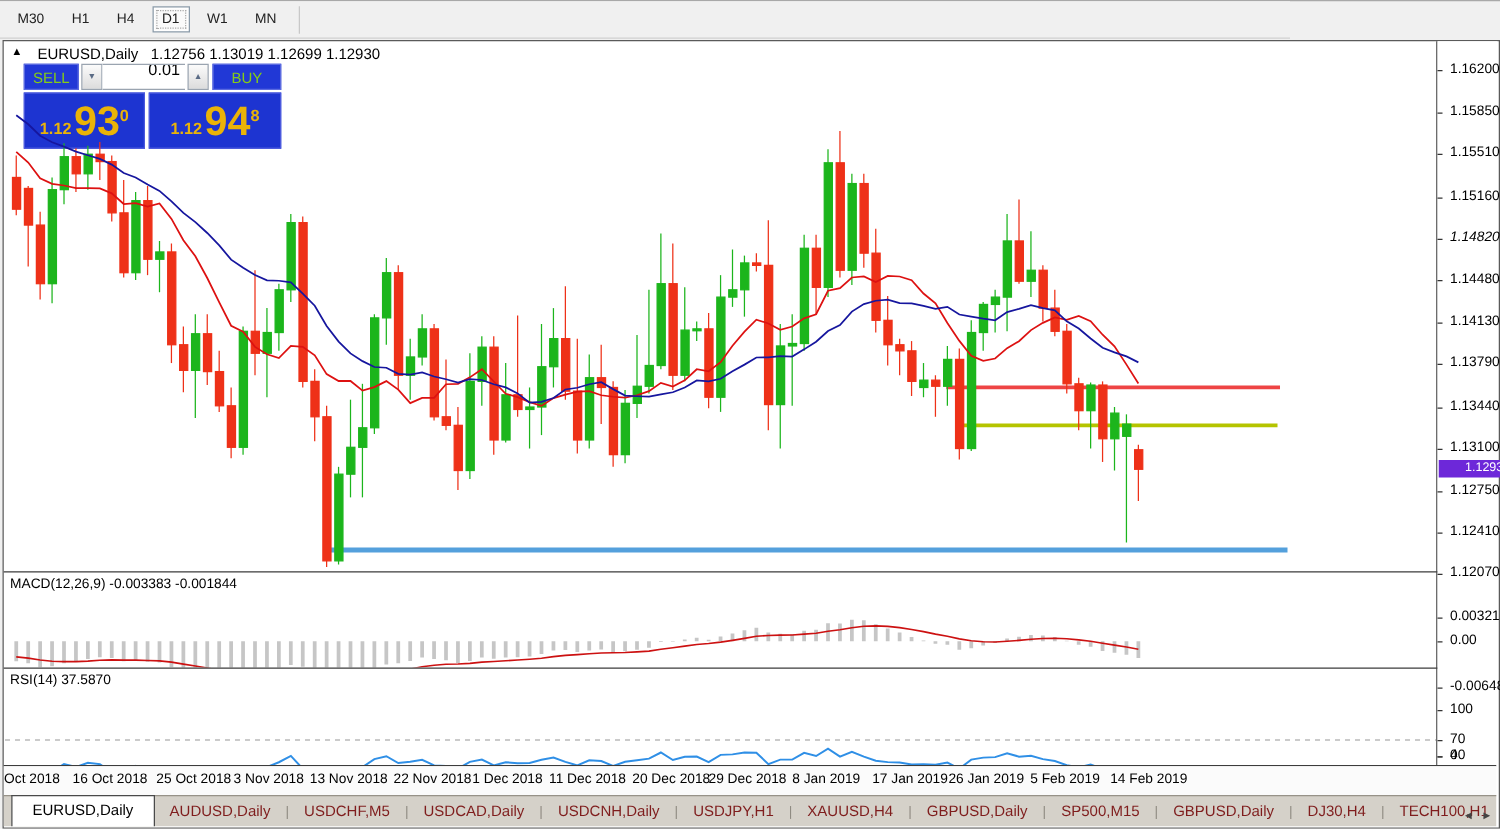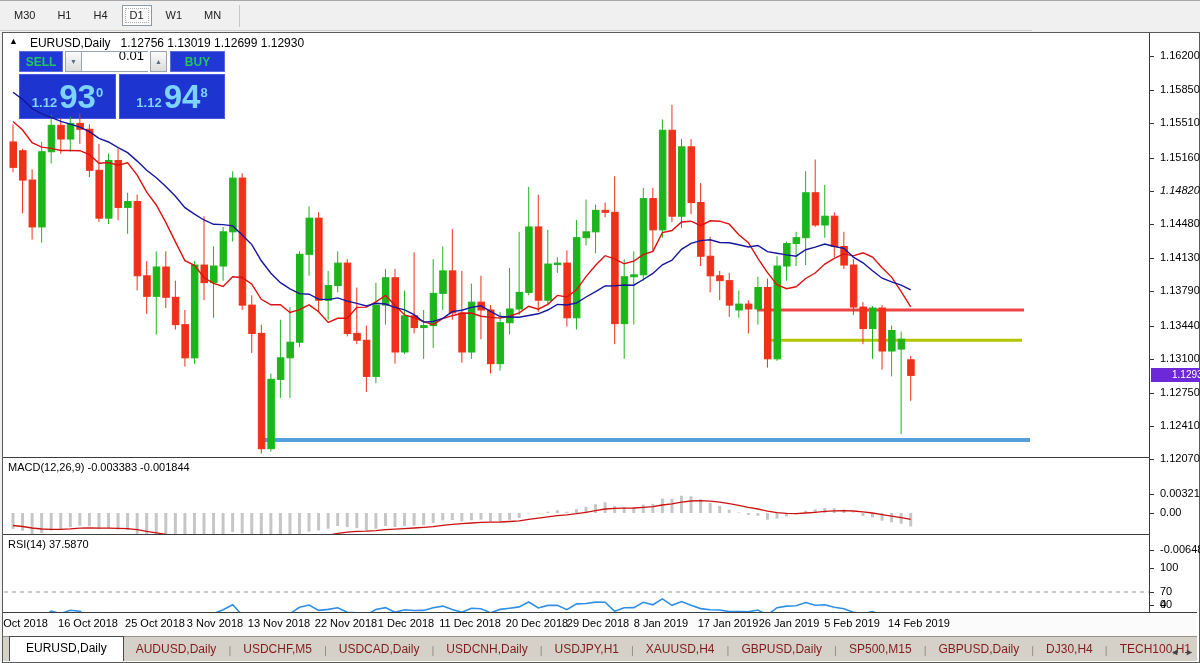--- a/index.html
+++ b/index.html
@@ -24,30 +24,30 @@
   .p-tick{position:absolute;left:0;width:4px;height:1px;background:#333;}
   .price-tag{position:absolute;left:1px;width:46px;height:14px;background:#6d28d9;color:#fff;
              font-size:10px;line-height:14px;text-align:left;padding-left:21px;}
   .panel-label{position:absolute;font-size:11px;color:#000;left:5px;top:3px;white-space:nowrap;}
   .hsep{position:absolute;left:0;width:1194px;height:1px;background:#3c3c3c;}
   
   .sym-header{position:absolute;left:6px;top:3px;font-size:12px;color:#000;display:flex;gap:10px;}
   .collapse-tri{font-size:9px;color:#000;margin-right:2px;}
   .trade-panel{position:absolute;left:16px;top:18px;width:207px;}
   .tp-row1{display:flex;height:21px;}
-  .btn-blue{background:#2138d6;border:1px solid #5a6ae0;color:#22c55e;font-size:12px;font-weight:bold;
+  .btn-blue{background:#2138d6;border:1px solid #5a6ae0;color:#84cc16;font-size:12px;font-weight:normal;
             display:flex;align-items:center;justify-content:center;}
   .sell-btn{width:42px;}
   .buy-btn{width:53px;margin-left:3px;}
   .spin{width:15px;background:linear-gradient(#fbfbfb,#dcdcdc);border:1px solid #9aa4b0;
         color:#5a6b85;font-size:7px;display:flex;align-items:center;justify-content:center;margin-left:2px;}
   .vol-input{width:62px;border:1px solid #9aa4b0;border-left:none;border-right:none;background:#fff;
              font-size:13px;color:#000;text-align:right;padding:0 4px 12px 0;font-family:"Liberation Sans",sans-serif;}
   .tp-row2{display:flex;margin-top:2px;height:45px;}
-  .quote-box{background:#1d34d1;border:1px solid #4a58dd;color:#7dd3fc;display:flex;align-items:center;
+  .quote-box{background:#1d34d1;border:1px solid #4a58dd;color:#eab308;display:flex;align-items:center;
              justify-content:center;}
   .sell-box{width:95px;}
   .buy-box{width:104px;margin-left:3px;}
   .q-small{font-size:13px;font-weight:bold;margin-right:2px;margin-top:12px;}
   .q-big{font-size:33px;font-weight:bold;line-height:1;}
   .q-sup{font-size:13px;font-weight:bold;margin-top:-8px;}
   
   .date-strip{position:absolute;left:0;top:580px;width:1194px;height:23px;background:#fbfbfb;}
   .d-label{position:absolute;top:4px;font-size:11px;color:#000;transform:translateX(-50%);white-space:nowrap;}
   

